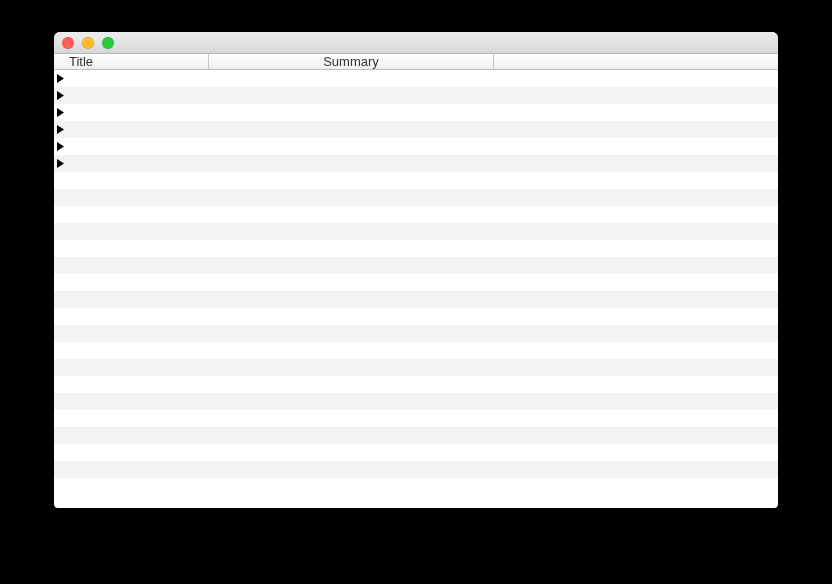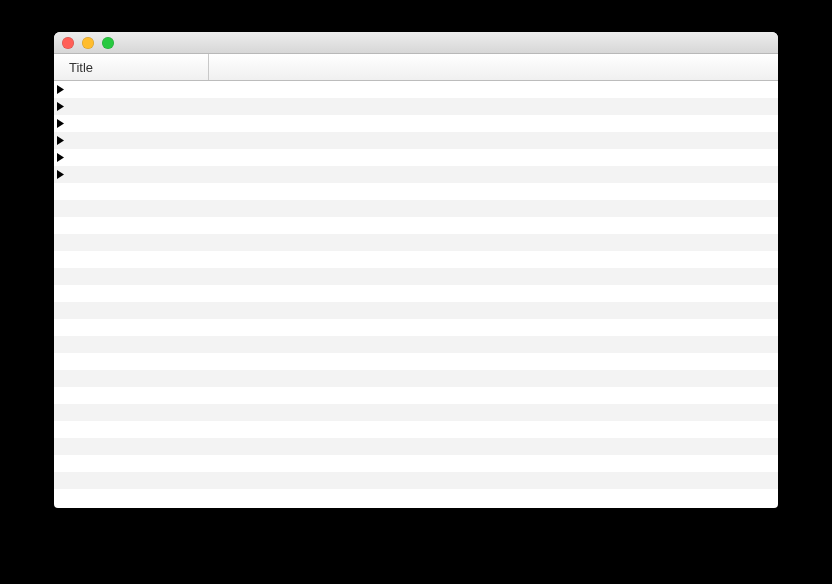--- a/index.html
+++ b/index.html
@@ -37,21 +37,21 @@
     .traffic-light {
       width: 12px;
       height: 12px;
       border-radius: 50%;
       box-shadow: inset 0 0 0 0.5px rgba(0,0,0,0.2);
     }
     .tl-close { background: #ff5f57; }
     .tl-min { background: #ffbd2e; }
     .tl-zoom { background: #28c940; }
     .header-row {
-      height: 27px;
+      height: 16px;
       display: flex;
       background: linear-gradient(to bottom, #ffffff 0%, #f0f0f0 100%);
       border-bottom: 1px solid #bcbcbc;
     }
     .header-cell {
       border-right: 1px solid #c8c8c8;
       display: flex;
       align-items: center;
       justify-content: center;
       color: #333;
@@ -92,20 +92,23 @@
     <div class="traffic-light tl-close"></div>
     <div class="traffic-light tl-min"></div>
     <div class="traffic-light tl-zoom"></div>
     <span></span>
   </div>
 
   <div class="header-row">
     <div class="header-cell title-col">
       <span>Title</span>
     </div>
+    <div class="header-cell summary-col">
+      <span>Summary</span>
+    </div>
     <div class="header-cell rest"></div>
   </div>
 
   <div class="table-body" id="table-body">
       <div class="row">
         <div class="cell-title">
           <span class="disclosure">
             <svg width="8" height="9" viewBox="0 0 8 9">
               <polygon points="1,0 8,4.5 1,9" fill="#000"></polygon>
             </svg>

